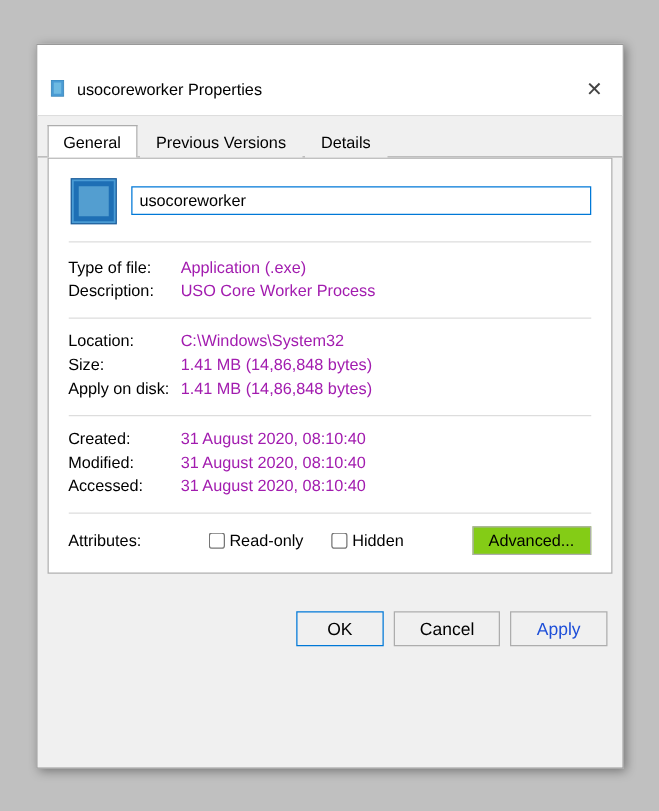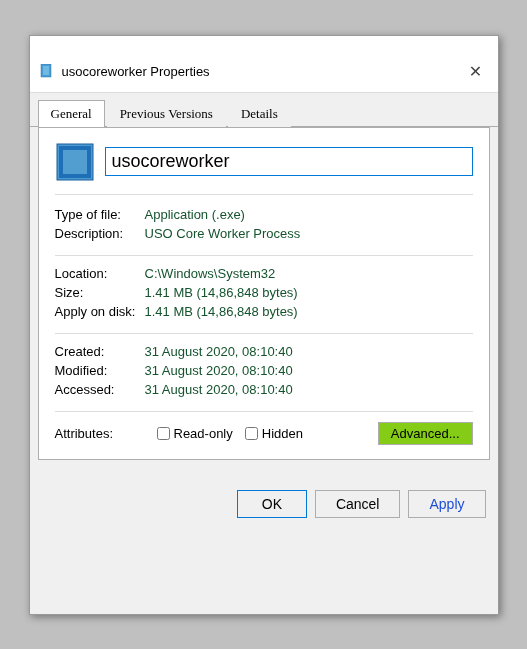--- a/index.html
+++ b/index.html
@@ -75,21 +75,20 @@
 
     .tab {
       padding: 5px 12px;
       font-size: 13px;
       cursor: pointer;
       border: 1px solid transparent;
       border-bottom: none;
       background: #f0f0f0;
       position: relative;
       bottom: -1px;
-      font-family: Liberation Serif, serif;
     }
 
     .tab.active {
       background: #fff;
       border-color: #adadad;
       border-bottom-color: #fff;
       z-index: 1;
     }
 
     .content {
@@ -111,21 +110,21 @@
     .file-icon {
       width: 40px;
       height: 40px;
       flex-shrink: 0;
     }
 
     .file-name-input {
       flex: 1;
       padding: 3px 6px;
       border: 1px solid #0078d7;
-      font-size: 18px;
+      font-size: 13px;
       outline: none;
     }
 
     .info-section {
       border-bottom: 1px solid #ddd;
       margin-bottom: 10px;
       padding-bottom: 10px;
     }
 
     .info-row {
@@ -134,28 +133,28 @@
       align-items: baseline;
     }
 
     .info-label {
       min-width: 90px;
       color: #000;
       font-size: 13px;
     }
 
     .info-value {
-      color: #14532d;
+      color: #a21caf;
       font-size: 13px;
     }
 
     .attributes-row {
       display: flex;
       align-items: center;
-      gap: 12px;
+      gap: 22px;
       margin-top: 10px;
       flex-wrap: wrap;
     }
 
     .attr-label {
       min-width: 90px;
       font-size: 13px;
     }
 
     .checkbox-group {

